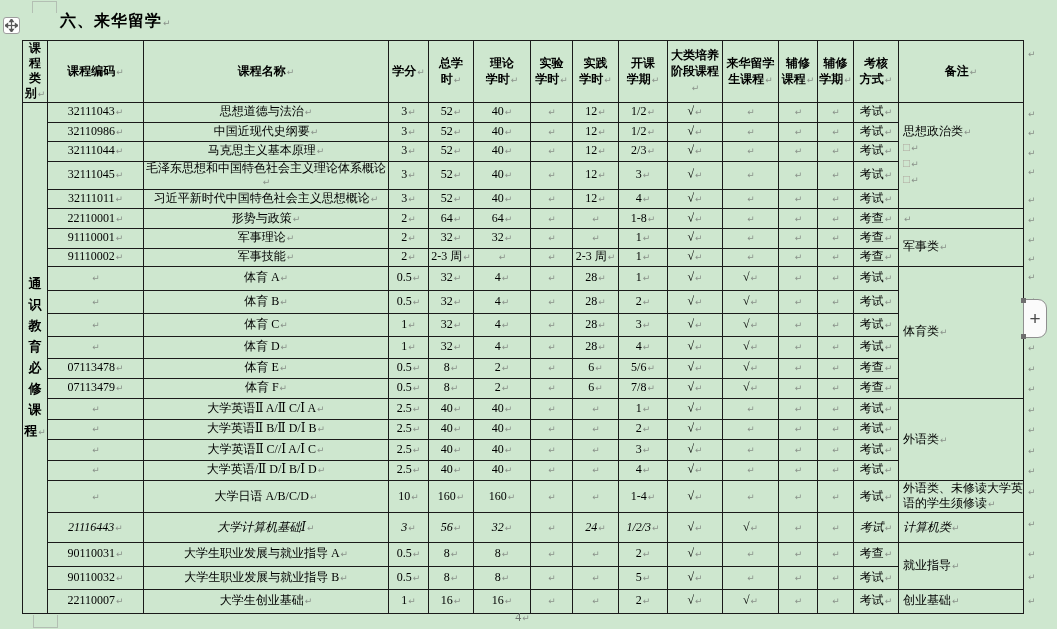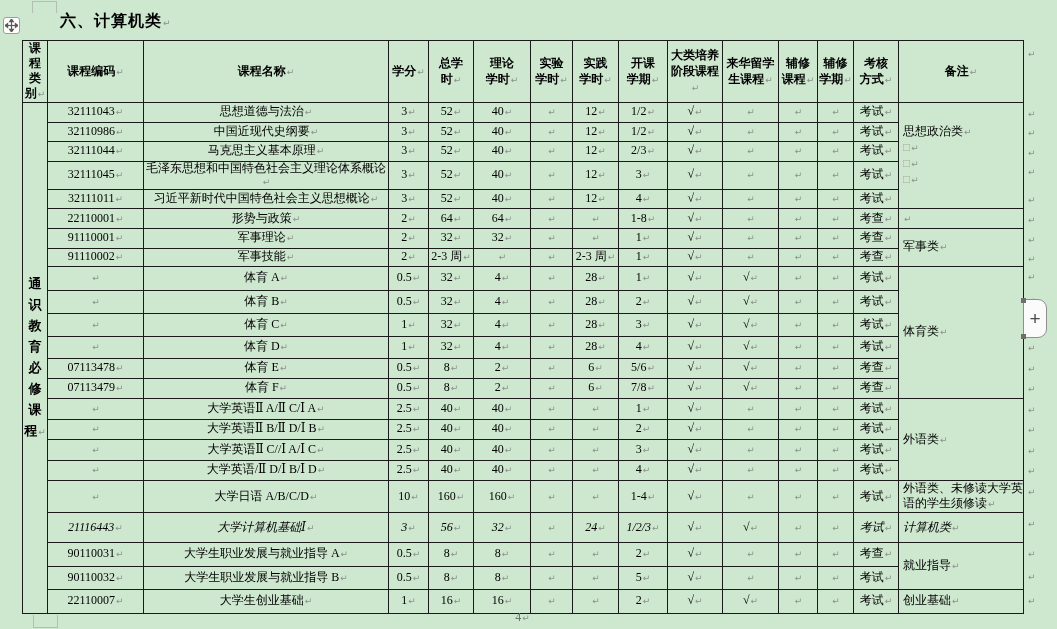--- a/index.html
+++ b/index.html
@@ -85,21 +85,21 @@
       <line x1="6.5" y1="2" x2="6.5" y2="11"></line>
       <line x1="2" y1="6.5" x2="11" y2="6.5"></line>
       <path d="M6.5 0 L4.7 2.6 L8.3 2.6 Z"></path>
       <path d="M6.5 13 L4.7 10.4 L8.3 10.4 Z"></path>
       <path d="M0 6.5 L2.6 4.7 L2.6 8.3 Z"></path>
       <path d="M13 6.5 L10.4 4.7 L10.4 8.3 Z"></path>
     </g>
   </svg>
 </div>
 
-<div class="title"><span>六、计算机类</span><span class="m">↵</span></div>
+<div class="title"><span>六、来华留学</span><span class="m">↵</span></div>
 
 <table id="course-table">
     <colgroup>
       <col style="width: 25px;">
       <col style="width: 96px;">
       <col style="width: 245px;">
       <col style="width: 40px;">
       <col style="width: 45px;">
       <col style="width: 57px;">
       <col style="width: 42px;">

